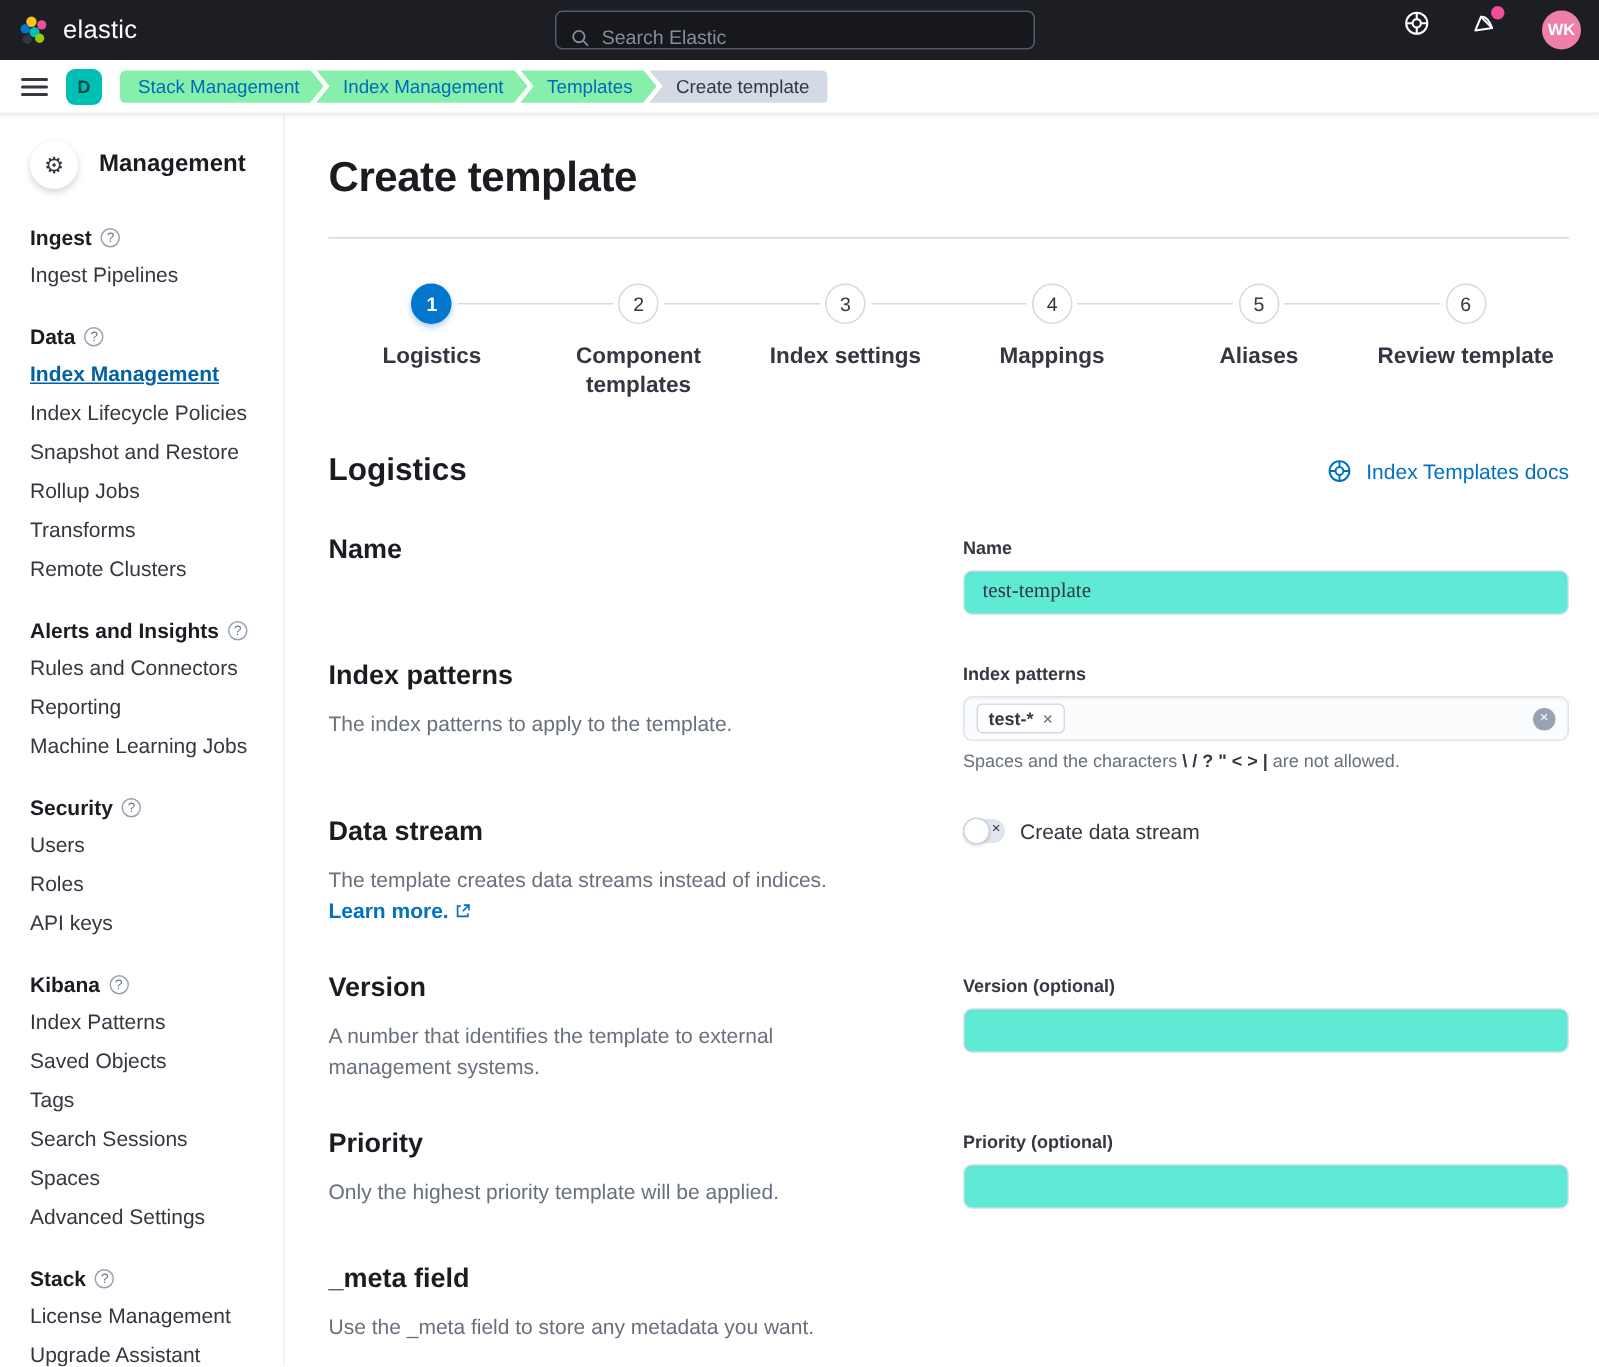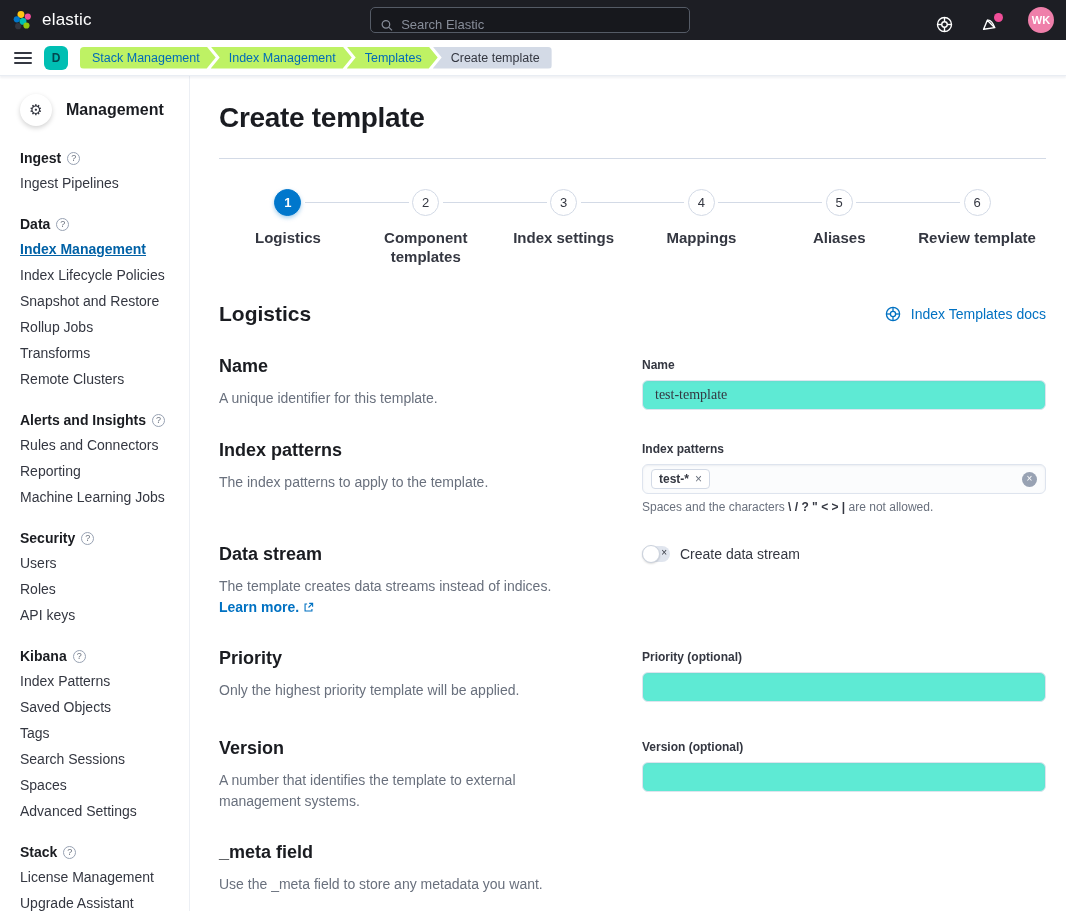--- a/index.html
+++ b/index.html
@@ -9,35 +9,35 @@
   
   .topbar { height:40px; background:#1d1e24; display:flex; align-items:center; padding:0 12px; position:relative; }
   .brand { display:flex; align-items:center; gap:8px; }
   .brand-name { color:#fff; font-size:17px; letter-spacing:.2px; }
   .searchbox { position:absolute; left:370px; width:320px; height:26px; top:7px;
     background:#17181d; border:1px solid #555b66; border-radius:5px;
     display:flex; align-items:flex-end; gap:8px; padding:0 10px; }
   .searchbox input { background:transparent; border:none; outline:none; color:#aab0ba; font-size:13px; width:100%;
     font-family:"Liberation Sans","DejaVu Sans",sans-serif; }
   .searchbox input::placeholder { color:#878d99; }
-  .topbar-right { margin-left:auto; display:flex; align-items:flex-end; gap:29px; }
+  .topbar-right { margin-left:auto; display:flex; align-items:flex-start; gap:29px; }
   .icon-btn { background:none; border:none; cursor:pointer; position:relative; display:flex; align-items:center; }
   .notif-dot { position:absolute; top:-3px; right:-4px; width:9px; height:9px; border-radius:50%; background:#f04e98; }
   .avatar { width:26px; height:26px; border-radius:50%; background:#ef7faa; color:#fff; font-size:11px; font-weight:700;
     display:flex; align-items:center; justify-content:center; border:none; cursor:pointer; }
 
   
   .crumbbar { height:36px; background:#fff; display:flex; align-items:center; gap:12px; padding:0 14px;
     border-bottom:1px solid #e9edf3; box-shadow:0 2px 2px rgba(152,162,179,.15); position:relative; z-index:5; }
   .hamburger { width:18px; display:flex; flex-direction:column; gap:3px; background:none; border:none; cursor:pointer; }
   .hamburger span { display:block; height:2px; background:#343741; border-radius:1px; }
   .space-badge { width:24px; height:24px; border-radius:6px; background:#00bfb3; color:#00494f; font-weight:700;
     font-size:12px; display:flex; align-items:center; justify-content:center; border:none; cursor:pointer; }
   .crumbs { display:flex; align-items:center; }
-  .crumb { font-size:12.5px; font-weight:500; color:#006bb8; background:#bef264; padding:4px 16px 4px 18px;
+  .crumb { font-size:12.5px; font-weight:500; color:#006bb8; background:#86efac; padding:4px 16px 4px 18px;
     cursor:pointer; border:none; position:relative;
     clip-path:polygon(0 0, calc(100% - 9px) 0, 100% 50%, calc(100% - 9px) 100%, 0 100%, 9px 50%); margin-left:-5px; }
   .crumb:first-child { clip-path:polygon(0 0, calc(100% - 9px) 0, 100% 50%, calc(100% - 9px) 100%, 0 100%);
     border-radius:4px 0 0 4px; margin-left:0; padding-left:12px; }
   .crumb.current { background:#d3dae6; color:#343741; cursor:default;
     clip-path:polygon(0 0, 100% 0, 100% 100%, 0 100%, 9px 50%); border-radius:0 4px 4px 0; padding-right:12px; }
 
   
   .layout { display:flex; height:835px; }
   .sidebar { width:190px; border-right:1px solid #eceff4; padding:18px 8px 0 20px; flex-shrink:0; overflow:hidden; }
@@ -281,21 +281,20 @@
           <line x1="1.4" y1="8" x2="5.4" y2="8" stroke="#0071c2" stroke-width="1.3"></line>
           <line x1="10.6" y1="8" x2="14.6" y2="8" stroke="#0071c2" stroke-width="1.3"></line>
         </svg>
         <span>Index Templates docs</span>
       </button>
     </div>
 
     <div class="form-row">
       <div class="row-left">
         <h3>Name</h3>
-        <div class="row-desc">A unique identifier for this template.</div>
       </div>
       <div class="row-right">
         <div class="field-label">Name</div>
         <input class="text-input" type="text" value="test-template" style="">
       </div>
     </div>
 
     <div class="form-row">
       <div class="row-left">
         <h3>Index patterns</h3>
@@ -335,38 +334,38 @@
         <div class="toggle-row">
           <button class="toggle">
             <span class="mark">×</span>
             <span class="knob"></span>
           </button>
           <span class="toggle-label">Create data stream</span>
         </div>
       </div>
     </div>
 
+    <div class="form-row">
+      <div class="row-left">
+        <h3>Version</h3>
+        <div class="row-desc">A number that identifies the template to external management systems.</div>
+      </div>
+      <div class="row-right">
+        <div class="field-label">Version (optional)</div>
+        <input class="text-input" type="text" style="">
+      </div>
+    </div>
+
     <div class="form-row" style="margin-bottom:36px">
       <div class="row-left">
         <h3>Priority</h3>
         <div class="row-desc">Only the highest priority template will be applied.</div>
       </div>
       <div class="row-right">
         <div class="field-label">Priority (optional)</div>
-        <input class="text-input" type="text" style="">
-      </div>
-    </div>
-
-    <div class="form-row">
-      <div class="row-left">
-        <h3>Version</h3>
-        <div class="row-desc">A number that identifies the template to external management systems.</div>
-      </div>
-      <div class="row-right">
-        <div class="field-label">Version (optional)</div>
         <input class="text-input" type="text" style="">
       </div>
     </div>
 
     <div class="meta-section">
       <h3>_meta field</h3>
       <div class="row-desc">Use the _meta field to store any metadata you want.</div>
 
     </div>
   </main>

